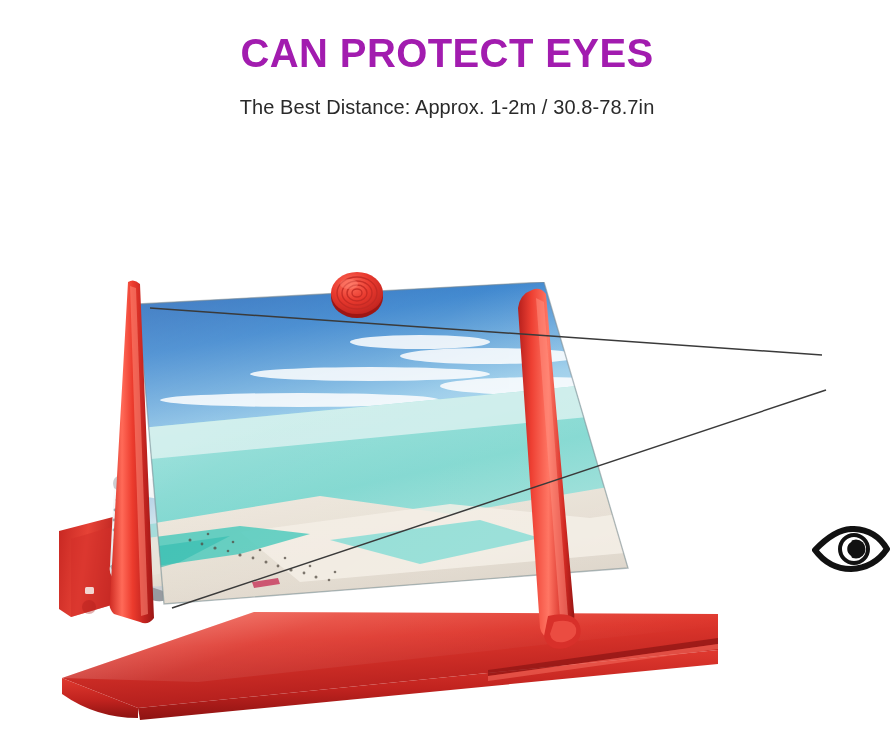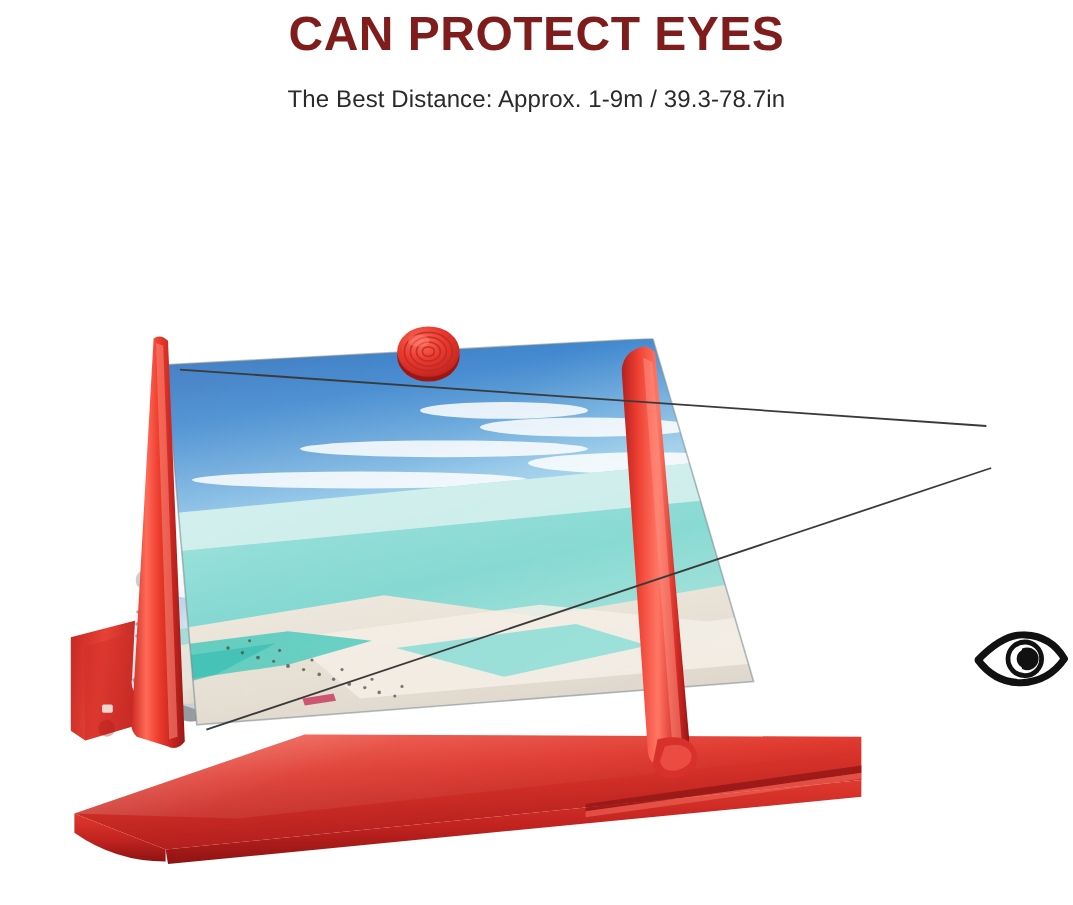--- a/index.html
+++ b/index.html
@@ -10,21 +10,21 @@
     font-family:"Liberation Sans", sans-serif;
     color:#111111;
     overflow:hidden;
   }
   .page { position:relative; width:894px; height:754px; background:#fff; }
 
   
   .headings { position:absolute; left:0; top:0; width:894px; text-align:center; }
   .title {
     font-size:40px; font-weight:bold; letter-spacing:0.4px;
-    line-height:48px; padding-top:5px; color:#7f1d1d;
+    line-height:48px; padding-top:5px; color:#a21caf;margin-top:24px;
   }
   .subtitle {
     font-size:29px; font-weight:bold; letter-spacing:0.1px;
     line-height:40px; padding-top:15px; color:#141414;
   }
   .tagline {
     font-size:20px; font-weight:normal; letter-spacing:0.1px;
     line-height:28px; padding-top:16px; color:#2a2a2a;
   }
 
@@ -60,21 +60,21 @@
   
   .knob { position:absolute; left:330px; top:80px; width:54px; height:50px; }
 </style>
 </head>
 <body>
 
 <div class="page">
 
   <div class="headings">
     <div class="title">CAN PROTECT EYES</div>
-    <div class="tagline">The Best Distance: Approx. 1-9m / 39.3-78.7in</div>
+    <div class="tagline">The Best Distance: Approx. 1-2m / 30.8-78.7in</div>
   </div>
 
   <div class="stage">
 
     <div class="device">
 
       <svg class="base-slab" viewBox="0 0 700 130">
         <defs>
           <linearGradient id="baseTop" x1="0" y1="0" x2="0.35" y2="1">
             <stop offset="0%" stop-color="#F05A4C"></stop>

